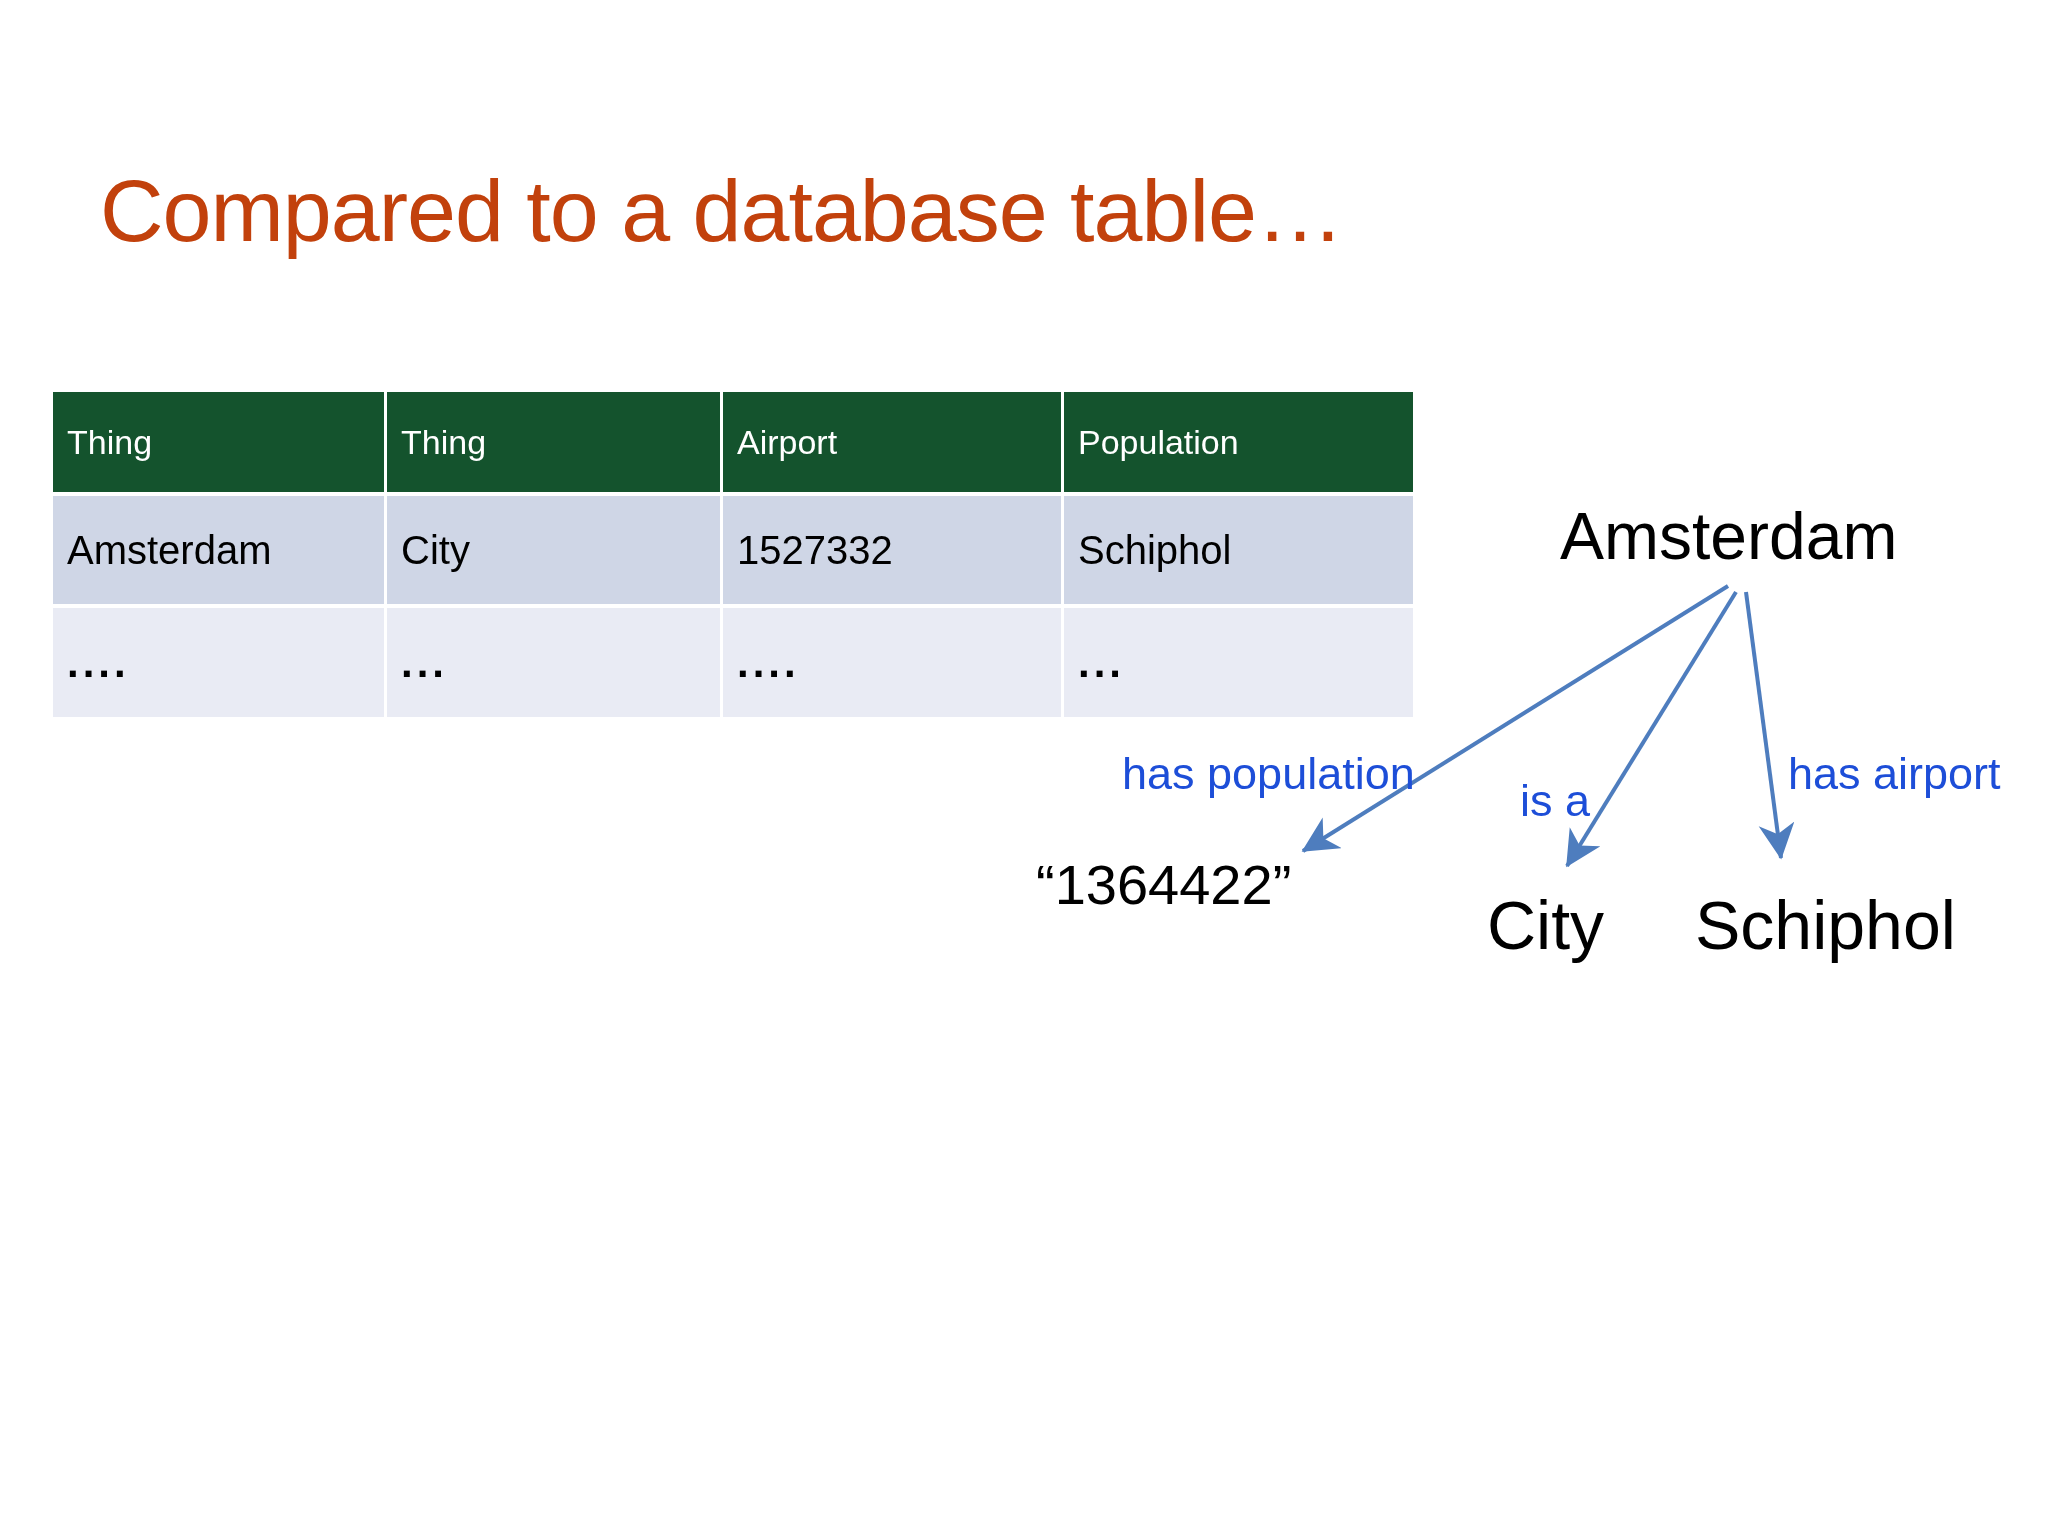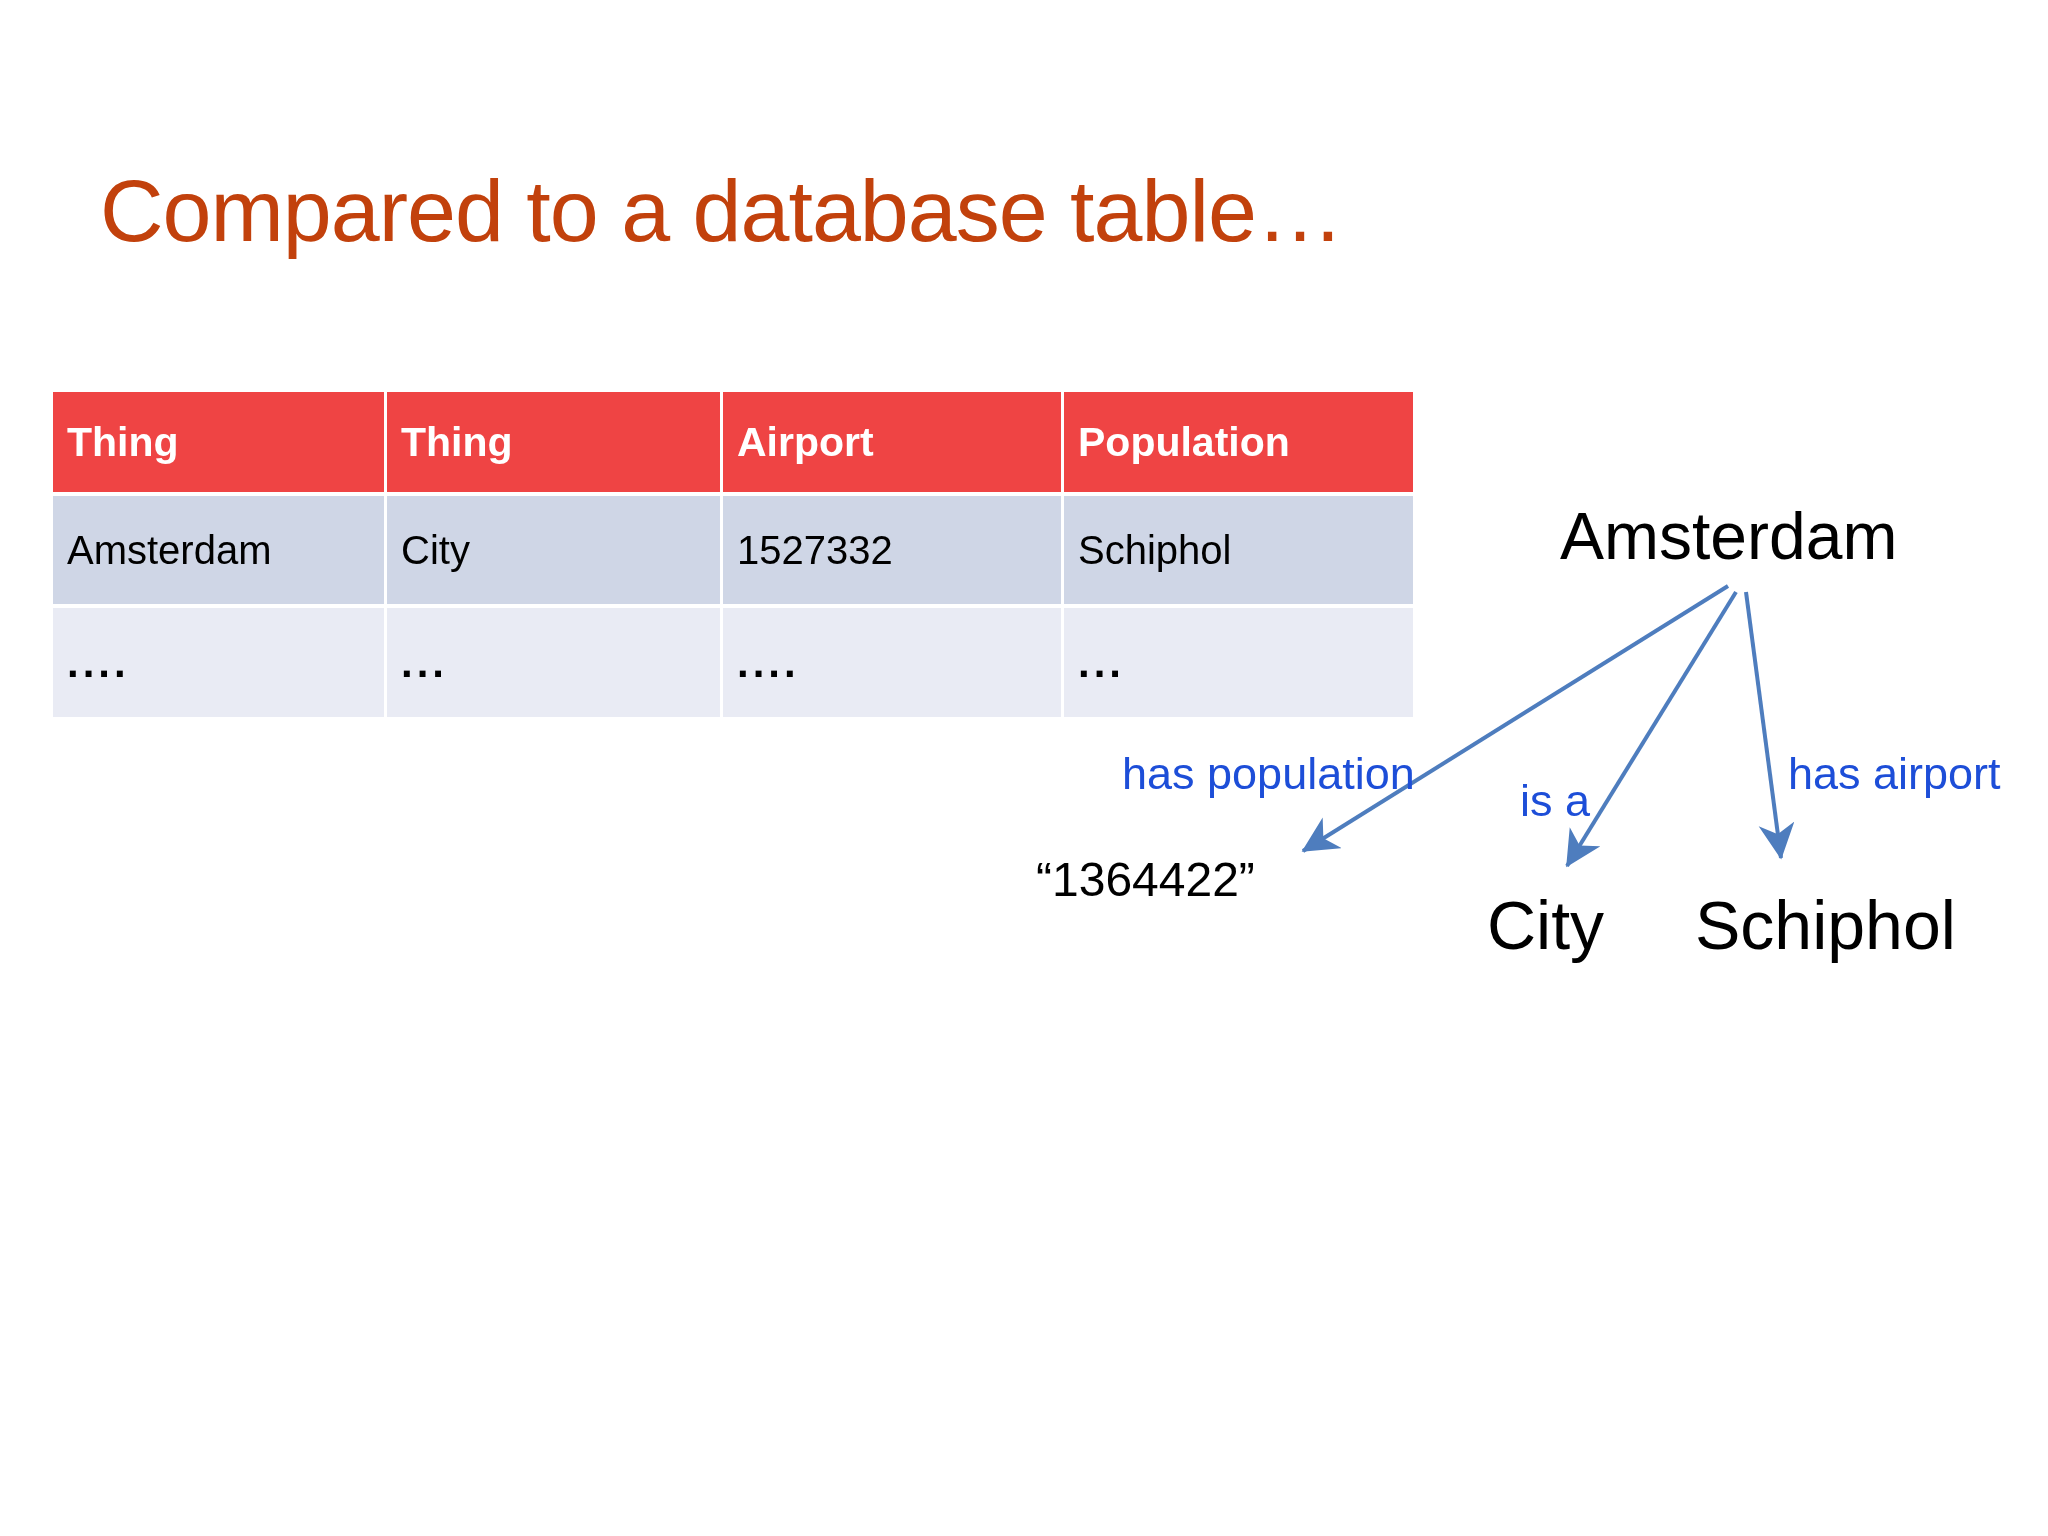--- a/index.html
+++ b/index.html
@@ -43,41 +43,41 @@
     display: flex;
     align-items: center;
     padding-left: 14px;
     box-sizing: border-box;
     font-size: 40px;
     color: #000000;
     overflow: hidden;
     white-space: nowrap;
   }
   .cell.head {
-    background: #ef4444;
+    background: #14532d;
     color: #ffffff;
-    font-weight: bold;
-    font-size: 41px;
+    font-weight: normal;
+    font-size: 34px;
   }
   .cell.r1 { background: #cfd6e6; }
   .cell.r2 {
     background: #e9ebf4;
     font-weight: bold;
     letter-spacing: 4px;
     font-size: 42px;
   }
 
   
   .node {
     position: absolute;
     color: #000000;
     white-space: nowrap;
   }
   #node-amsterdam { left: 1560px; top: 498px;  font-size: 66px; }
-  #node-literal   { left: 1036px; top: 852px;  font-size: 48px; }
+  #node-literal   { left: 1036px; top: 852px;  font-size: 56px; }
   #node-city      { left: 1487px; top: 886px;  font-size: 68px; }
   #node-schiphol  { left: 1695px; top: 886px;  font-size: 68px; }
 
   .edge-label {
     position: absolute;
     font-size: 45px;
     color: #1d4ed8;
     white-space: nowrap;
     margin-left: 12px;
   }

